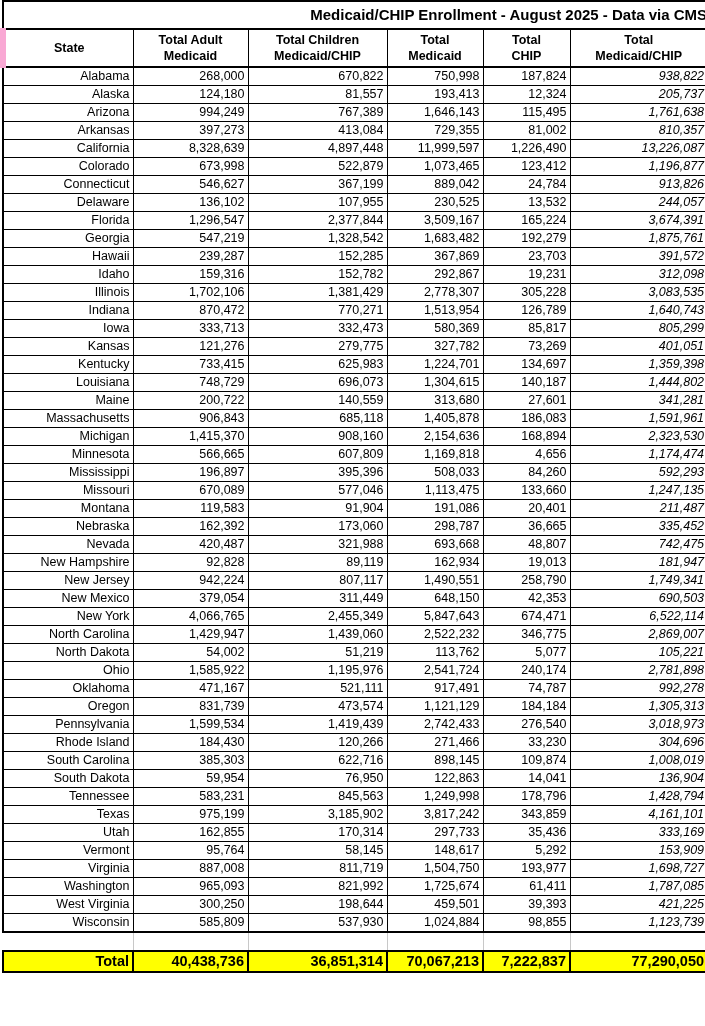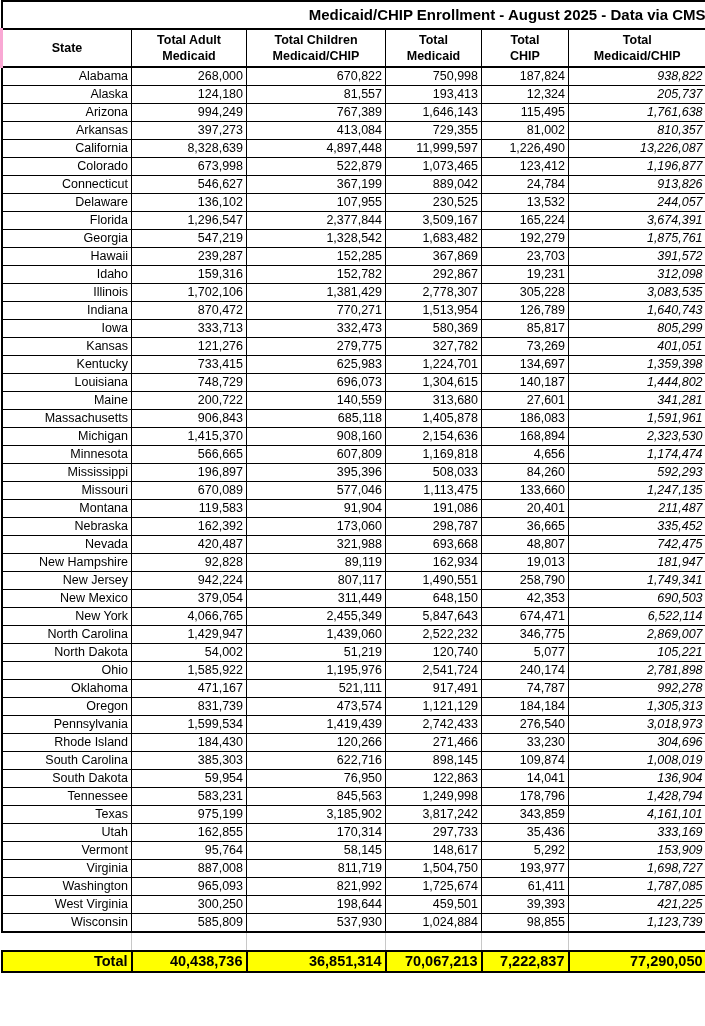--- a/index.html
+++ b/index.html
@@ -42,21 +42,21 @@
     border-bottom: 2px solid #000;
     height: 36px;
     font-size: 12.5px;
     font-weight: bold;
     text-align: center;
     vertical-align: middle;
     padding: 0 2px;
     white-space: pre-line;
     line-height: 1.3;
   }
-  tr.header-row th:first-child { border-left: 3px solid #f9a8d4; }
+  tr.header-row th:first-child { border-left: 6px solid #f9a8d4; }
   tr.header-row th:last-child  { border-right: 2px solid #000; }
 
   tbody.data td {
     border: 1px solid #000;
     height: 17px;
     font-size: 12.5px;
     text-align: right;
     padding: 0 3px 0 1px;
     white-space: nowrap;
     overflow: hidden;
@@ -371,21 +371,21 @@
           <td>1,429,947</td>
           <td>1,439,060</td>
           <td>2,522,232</td>
           <td>346,775</td>
           <td>2,869,007</td>
         </tr>
         <tr>
           <td>North Dakota</td>
           <td>54,002</td>
           <td>51,219</td>
-          <td>120,740</td>
+          <td>113,762</td>
           <td>5,077</td>
           <td>105,221</td>
         </tr>
         <tr>
           <td>Ohio</td>
           <td>1,585,922</td>
           <td>1,195,976</td>
           <td>2,541,724</td>
           <td>240,174</td>
           <td>2,781,898</td>

